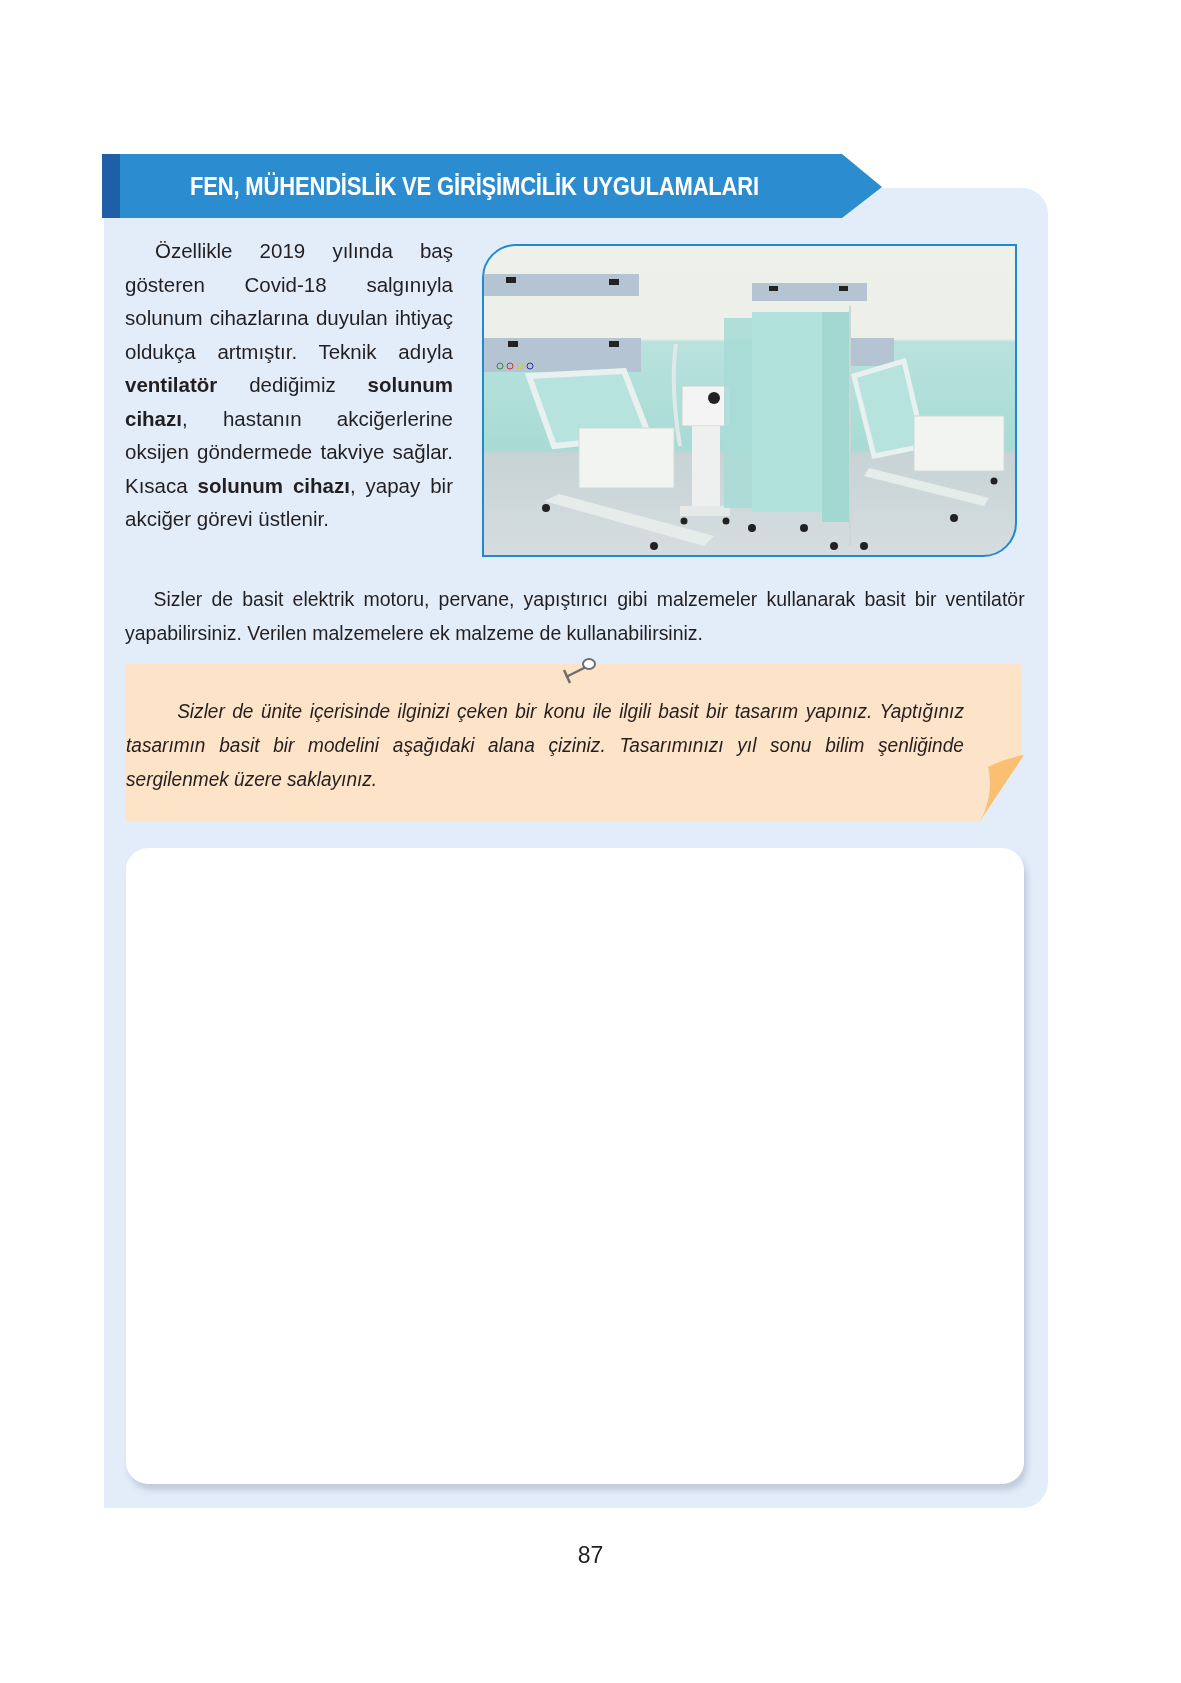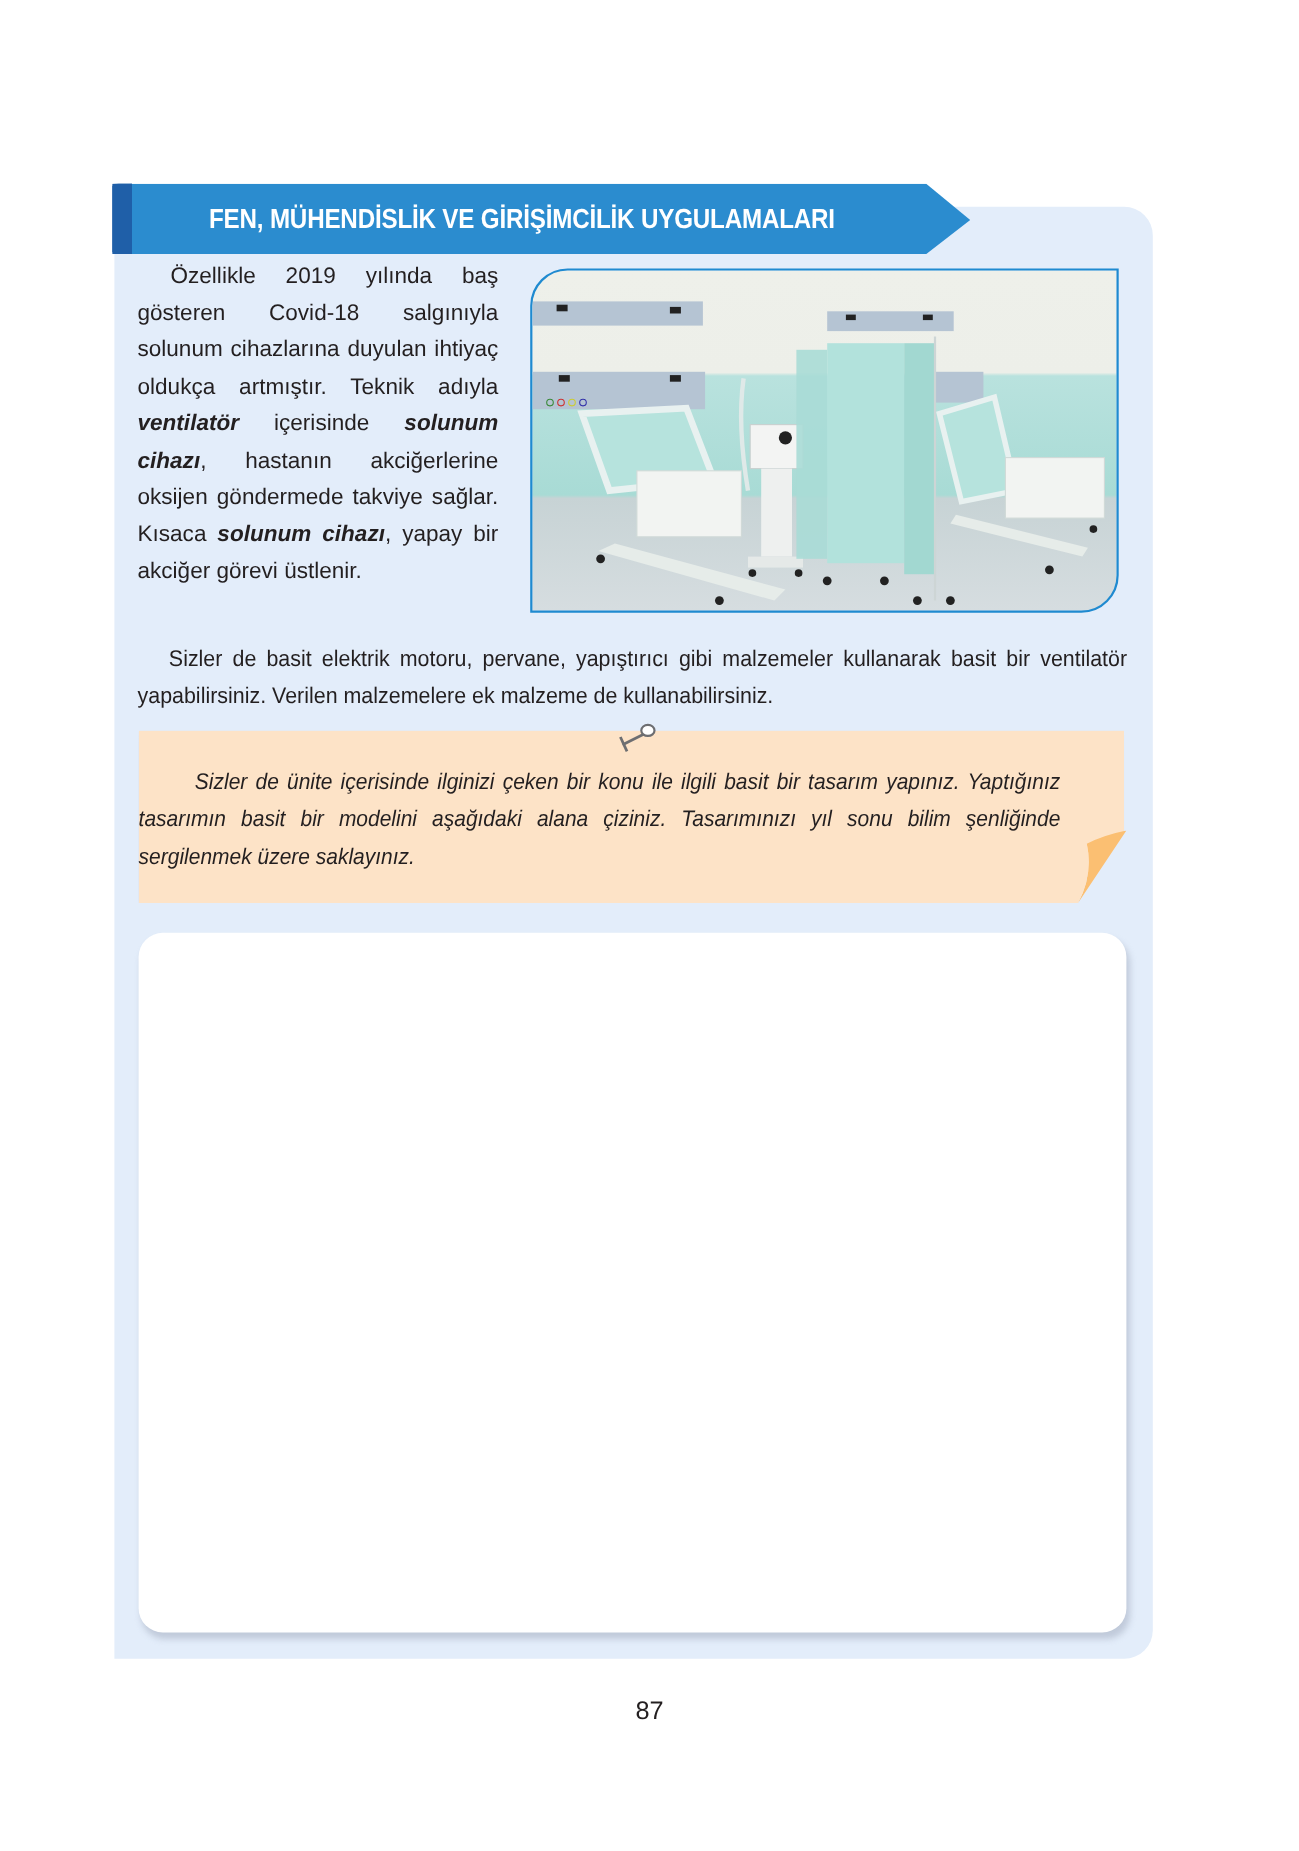--- a/index.html
+++ b/index.html
@@ -6,38 +6,38 @@
     html, body { width: 1181px; height: 1683px; background: #ffffff; overflow: hidden; }
     body { position: relative; font-family: "Liberation Sans", sans-serif; color: #231f20; }
 
     .panel {
       position: absolute; left: 104px; top: 188px; width: 944px; height: 1320px;
       background: #e3edfa;
       border-radius: 0 26px 26px 0;
     }
 
     .banner {
-      position: absolute; left: 102px; top: 167px; width: 780px; height: 64px;
+      position: absolute; left: 102px; top: 154px; width: 780px; height: 64px;
     }
     .banner svg { position: absolute; left: 0; top: 0; }
     .banner-title {
       position: absolute; left: 88px; top: 18px;
       font-family: "Liberation Sans", sans-serif; font-weight: bold;
       font-size: 25px; color: #ffffff; letter-spacing: -0.2px;
       transform: scaleX(0.88); transform-origin: left center;
       white-space: nowrap;
     }
 
     .intro {
       position: absolute; left: 125px; top: 234px; width: 328px;
       font-size: 20.5px; line-height: 33.5px; text-align: justify;
       color: #231f20;
     }
     .intro p { text-indent: 30px; }
-    .intro b { font-weight: bold; font-style: italic; }
+    .intro b { font-weight: bold; }
 
     .photo {
       position: absolute; left: 482px; top: 244px; width: 535px; height: 313px;
       border: 2px solid #1f8ad0;
       border-radius: 34px 0 34px 0;
       overflow: hidden;
       background: linear-gradient(#eef0ea 0%, #edefe9 30%, #b9e2de 31%, #a8dbd5 66%, #c7d3d5 67%, #d6dde0 100%);
     }
 
     .para2 {
@@ -87,21 +87,21 @@
 <div class="banner">
   <svg width="780" height="64" viewBox="0 0 780 64">
     <path d="M0 0 Q0 0 18 -4 L18 68 Q0 64 0 64 Z" fill="#1f5fa8" transform="translate(0,0)"></path>
     <path d="M16 0 L740 0 L780 33 L740 64 L16 64 Z" fill="#2b8ccf"></path>
     <path d="M0 2 Q6 -2 18 -2 L18 66 Q6 66 0 62 Z" fill="#1f5fa8"></path>
   </svg>
   <div class="banner-title">FEN, MÜHENDİSLİK VE GİRİŞİMCİLİK UYGULAMALARI</div>
 </div>
 
 <div class="intro">
-  <p id="intro-p"><span>Özellikle 2019 yılında baş gösteren Covid-18 salgınıyla solunum cihazlarına duyulan ihtiyaç oldukça artmıştır. Teknik adıyla </span><b>ventilatör</b><span> içerisinde </span><b>solunum cihazı</b><span>, hastanın akciğerlerine oksijen göndermede takviye sağlar. Kısaca </span><b>solunum cihazı</b><span>, yapay bir akciğer görevi üstlenir.</span></p>
+  <p id="intro-p"><span>Özellikle 2019 yılında baş gösteren Covid-18 salgınıyla solunum cihazlarına duyulan ihtiyaç oldukça artmıştır. Teknik adıyla </span><b>ventilatör</b><span> dediğimiz </span><b>solunum cihazı</b><span>, hastanın akciğerlerine oksijen göndermede takviye sağlar. Kısaca </span><b>solunum cihazı</b><span>, yapay bir akciğer görevi üstlenir.</span></p>
 </div>
 
 <div class="photo">
   <svg width="535" height="313" viewBox="0 0 535 313">
 
     <rect x="0" y="28" width="155" height="22" fill="#b5c4d3"></rect>
     <rect x="22" y="31" width="10" height="6" fill="#222"></rect>
     <rect x="125" y="33" width="10" height="6" fill="#222"></rect>
     <rect x="268" y="37" width="115" height="18" fill="#b5c4d3"></rect>
     <rect x="285" y="40" width="9" height="5" fill="#222"></rect>

